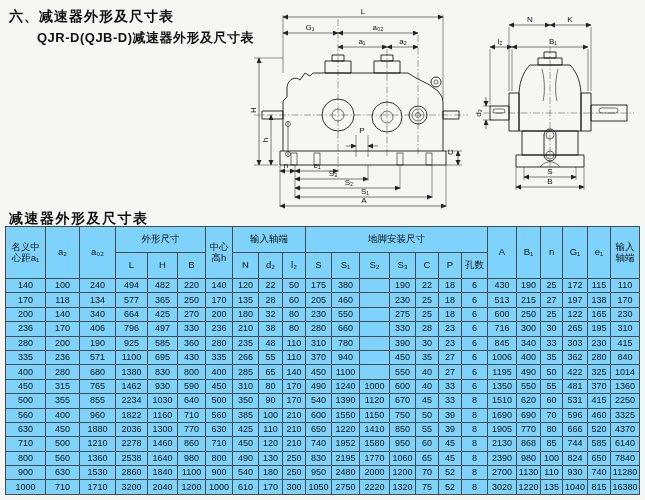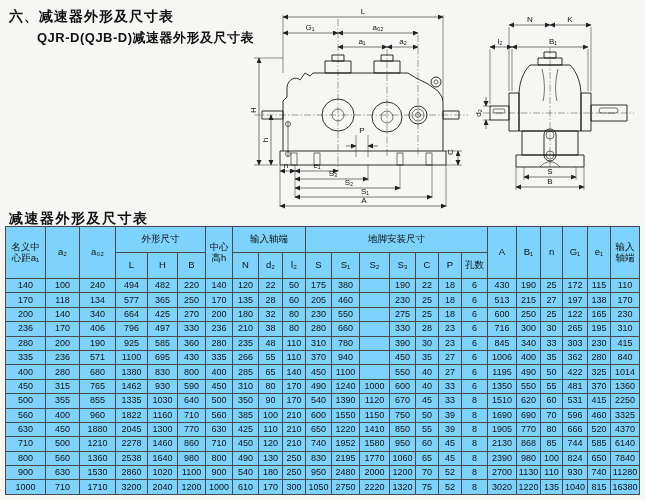--- a/index.html
+++ b/index.html
@@ -443,21 +443,21 @@
         <td>550</td>
         <td>55</td>
         <td>481</td>
         <td>370</td>
         <td>1360</td>
       </tr>
       <tr>
         <td>500</td>
         <td>355</td>
         <td>855</td>
-        <td>1335</td>
+        <td>2234</td>
         <td>1030</td>
         <td>640</td>
         <td>500</td>
         <td>350</td>
         <td>90</td>
         <td>170</td>
         <td>540</td>
         <td>1390</td>
         <td>1120</td>
         <td>670</td>
@@ -493,21 +493,21 @@
         <td>690</td>
         <td>70</td>
         <td>596</td>
         <td>460</td>
         <td>3325</td>
       </tr>
       <tr>
         <td>630</td>
         <td>450</td>
         <td>1880</td>
-        <td>2045</td>
+        <td>2036</td>
         <td>1300</td>
         <td>770</td>
         <td>630</td>
         <td>425</td>
         <td>110</td>
         <td>210</td>
         <td>650</td>
         <td>1220</td>
         <td>1410</td>
         <td>850</td>
@@ -569,21 +569,21 @@
         <td>100</td>
         <td>824</td>
         <td>650</td>
         <td>7840</td>
       </tr>
       <tr>
         <td>900</td>
         <td>630</td>
         <td>1530</td>
         <td>2860</td>
-        <td>1020</td>
+        <td>1840</td>
         <td>1100</td>
         <td>900</td>
         <td>540</td>
         <td>180</td>
         <td>250</td>
         <td>950</td>
         <td>2480</td>
         <td>2000</td>
         <td>1200</td>
         <td>70</td>

